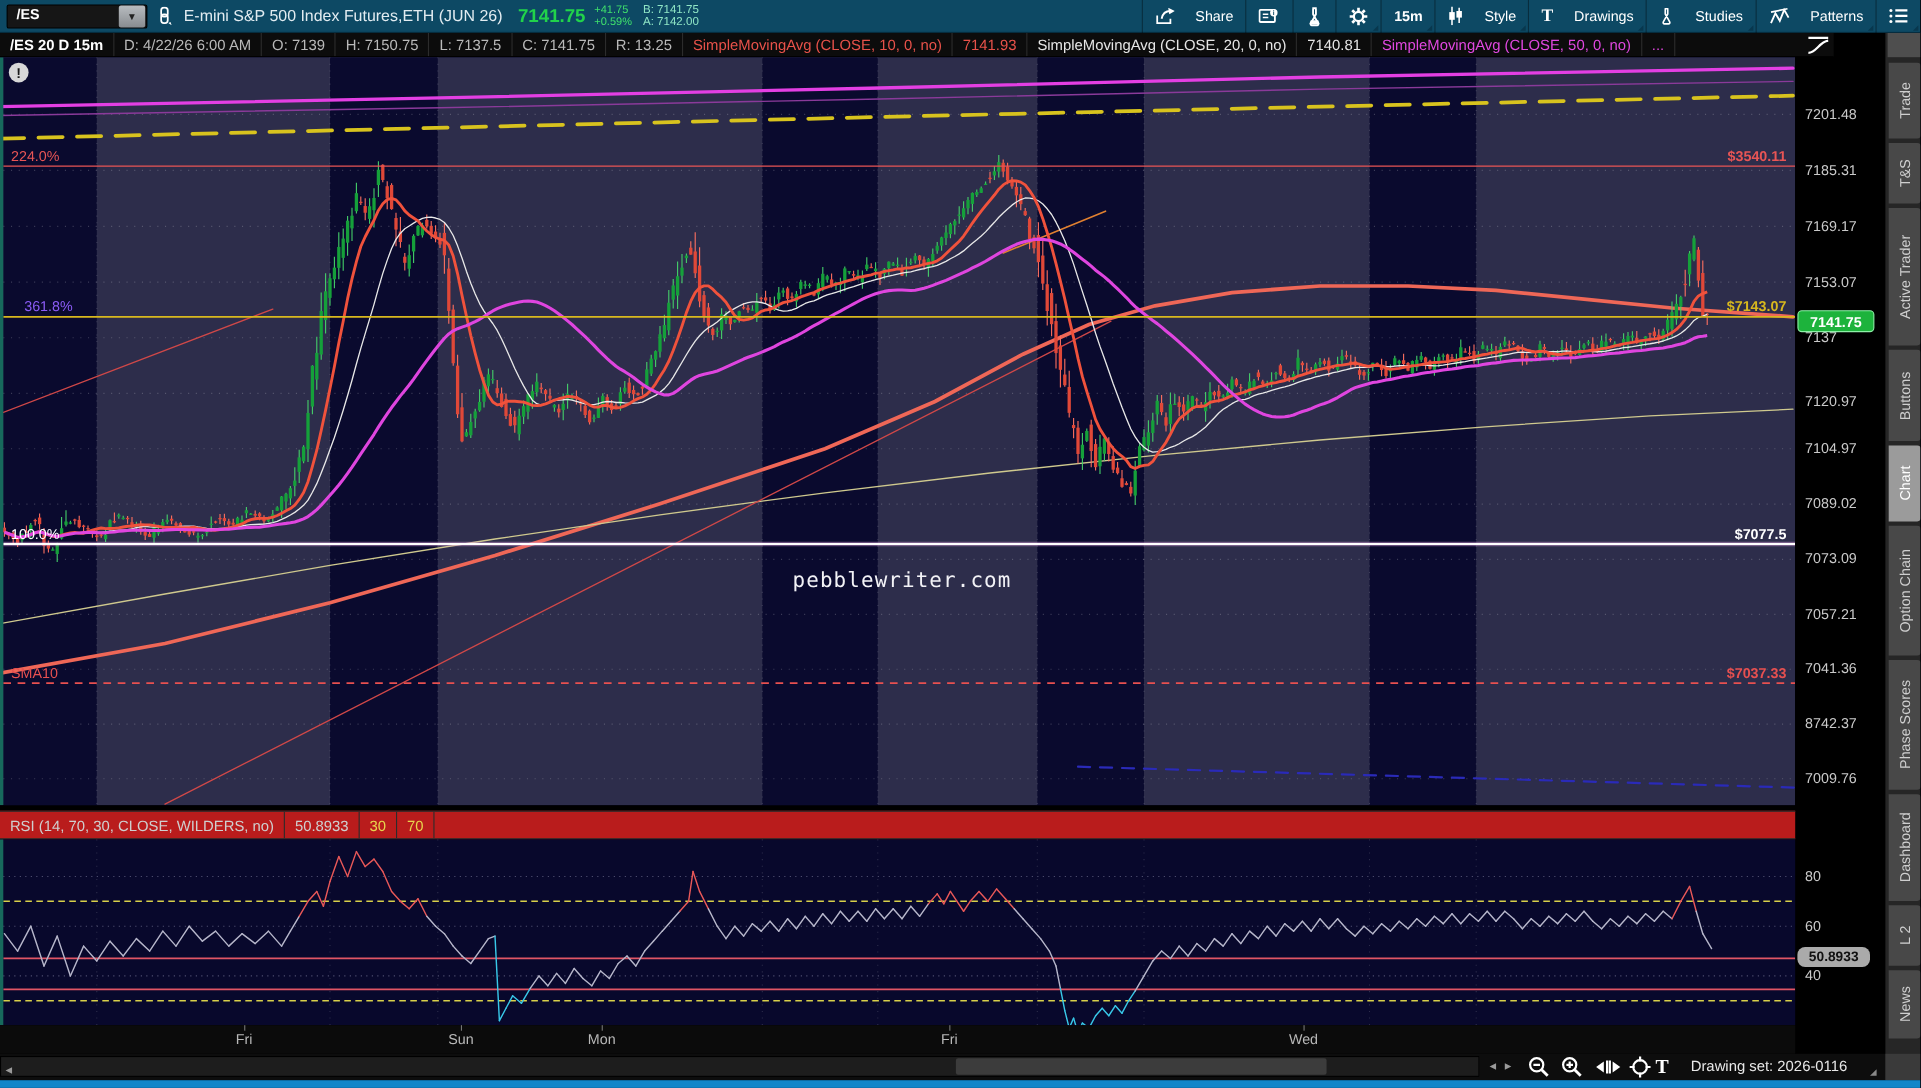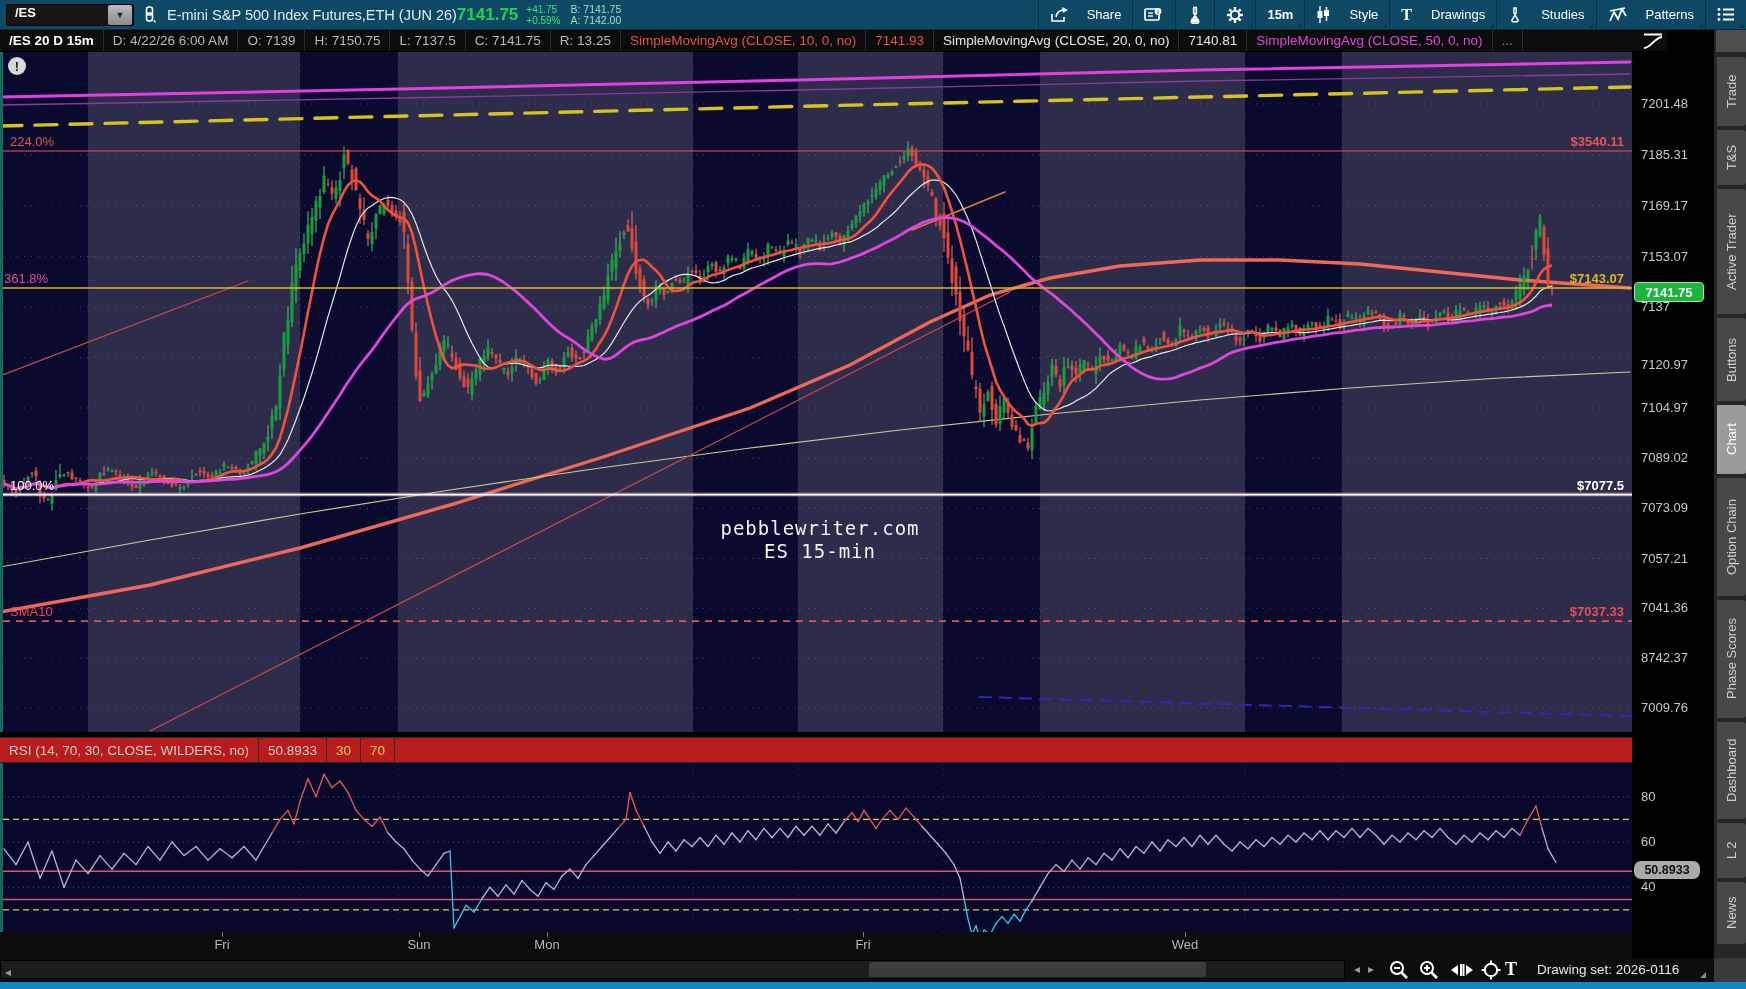--- a/index.html
+++ b/index.html
@@ -8,21 +8,21 @@
 
   
   #toolbar{position:absolute;left:0;top:0;width:1746px;height:30px;background:#0d4964;
     display:flex;align-items:center;border-bottom:1px solid #062c3e}
   .symbox{display:flex;align-items:flex-start;margin-left:6px;height:22px;width:128px;
     background:#161616;border:1px solid #000;border-radius:2px}
   .symbox .symtext{flex:1;color:#fff;font-weight:bold;font-size:13px;padding-left:8px}
   .symdd{width:24px;height:20px;background:linear-gradient(#b8bcc0,#888c90);color:#222;
     display:flex;align-items:center;justify-content:center;font-size:9px;border-radius:2px;margin-right:1px}
   .linkicon{margin:0 10px 0 8px;display:flex;align-items:center}
-  .desc{color:#e2ecf1;font-size:14.5px;margin-right:0;white-space:nowrap}
+  .desc{color:#e2ecf1;font-size:14.5px;margin-right:14px;white-space:nowrap}
   .last{color:#21d34b;font-size:17px;font-weight:bold;margin-right:8px}
   .ministack{display:flex;flex-direction:column;justify-content:center;font-size:10px;line-height:11px;margin-right:10px}
   .chg div{color:#3fe06c}
   .ba div{color:#8fe5c5;font-size:10.5px}
   .tb-right{margin-left:auto;display:flex;align-items:stretch;height:30px}
   .tbtn{position:relative;display:flex;align-items:center;gap:19px;padding:0 11px;color:#fff;
     font-size:13px;border-left:1px solid rgba(0,0,0,.38);cursor:pointer;white-space:nowrap}
   .tbtn svg{display:block}
   .has-dd::after{content:"";position:absolute;right:2px;bottom:2px;
     border-left:5px solid transparent;border-bottom:5px solid #08374d}
@@ -1054,31 +1054,30 @@
         <line x1="3" y1="99.0" x2="1632" y2="99.0" stroke="#e85555" stroke-width="1.2"></line>
         <line x1="3" y1="236.0" x2="1632" y2="236.0" stroke="#d8b81e" stroke-width="1.6"></line>
         <line x1="3" y1="442.6" x2="1632" y2="442.6" stroke="#d8a0d8" stroke-width="4" opacity=".45"></line>
         <line x1="3" y1="442.6" x2="1632" y2="442.6" stroke="#ffffff" stroke-width="1.8"></line>
         <line x1="3" y1="569.1" x2="1632" y2="569.1" stroke="#e85050" stroke-width="1.6" stroke-dasharray="7 6"></line>
         <rect x="0" y="0" width="3" height="680" fill="#17695c"></rect>
       </svg>
     <div id="plot-overlay">
         <div class="lvl-label" style="color: rgb(232, 85, 85); top: 81.9725px; left: 10px;">224.0%</div>
         <div class="lvl-label" style="color: rgb(232, 85, 85); top: 81.9725px; right: 8px; font-weight: bold;">$3540.11</div>
-        <div class="lvl-label" style="color: #ec4899; top: 219.015px; left: 4px;">361.8%</div>
+        <div class="lvl-label" style="color: #8b5cf6; top: 219.015px; left: 22px;">361.8%</div>
         <div class="lvl-label" style="color: rgb(216, 184, 30); top: 219.015px; right: 8px; font-weight: bold;">$7143.07</div>
         <div class="lvl-label" style="color: rgb(255, 255, 255); top: 425.587px; left: 10px;">100.0%</div>
         <div class="lvl-label" style="color: rgb(255, 255, 255); top: 425.587px; right: 8px; font-weight: bold;">$7077.5</div>
         <div class="lvl-label" style="color: rgb(232, 80, 80); top: 552.138px; left: 10px;">SMA10</div>
         <div class="lvl-label" style="color: rgb(232, 80, 80); top: 552.138px; right: 8px; font-weight: bold;">$7037.33</div>
       </div>
     <div class="warn">!</div>
     <div class="watermark">
       <div>pebblewriter.com</div>
-      <div>ES 15-min</div>
     </div>
   </div>
 
   <div id="price-axis">
       <div class="tick" style="top: 44px;">7201.48</div>
       <div class="tick" style="top: 94.942px;">7185.31</div>
       <div class="tick" style="top: 145.789px;">7169.17</div>
       <div class="tick" style="top: 196.511px;">7153.07</div>
       <div class="tick" style="top: 247.138px;">7137</div>
       <div class="tick" style="top: 305px;">7120.97</div>

